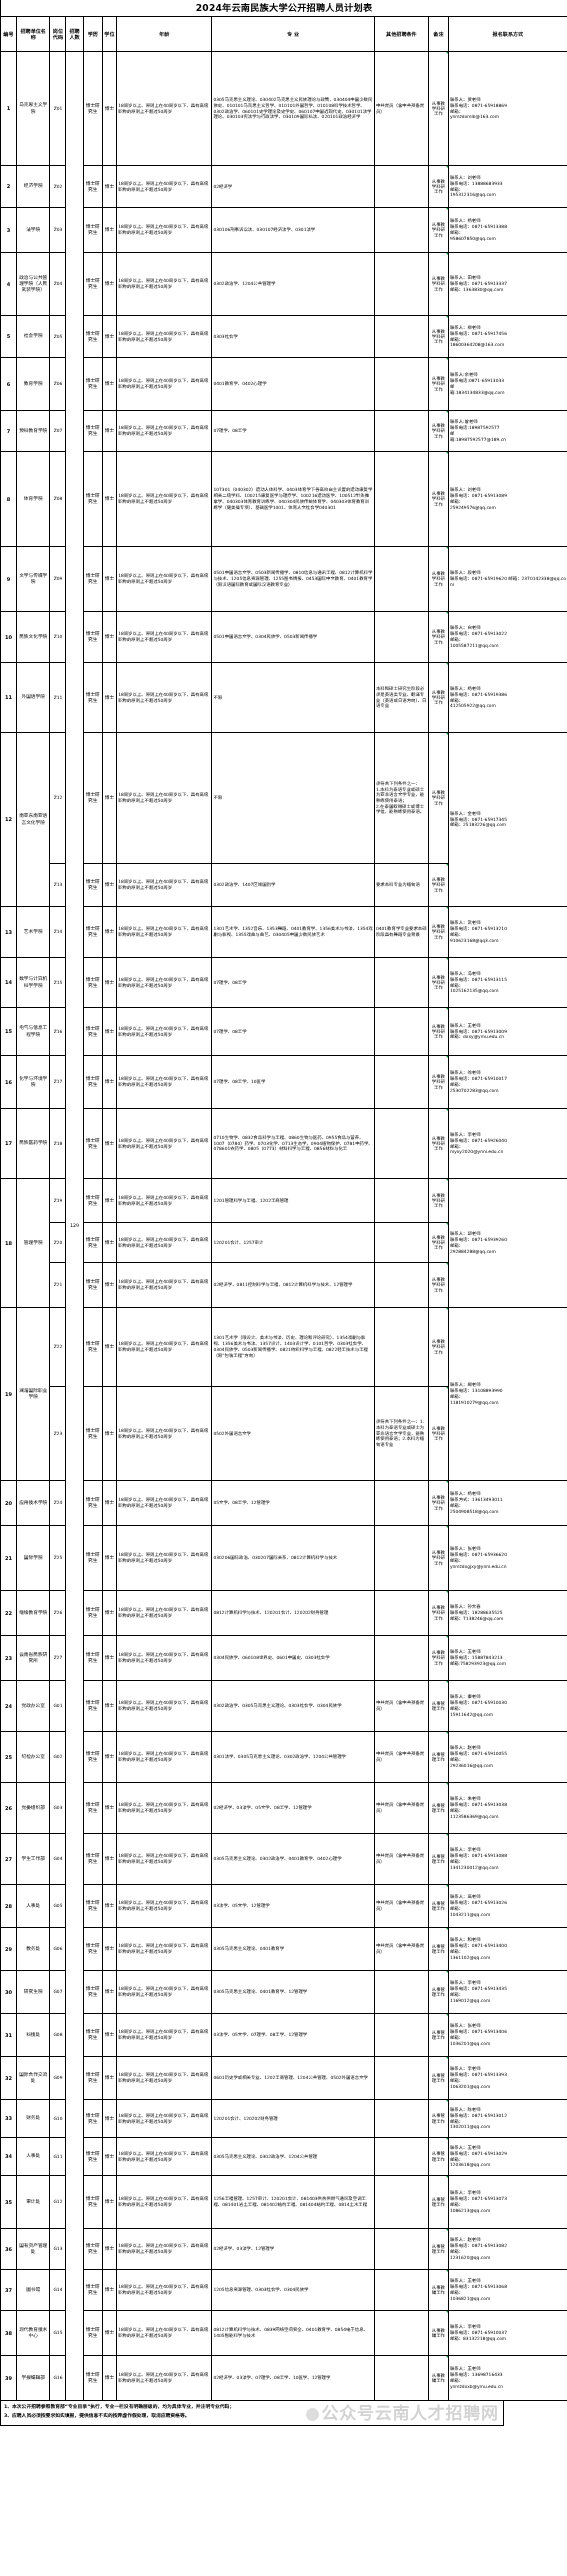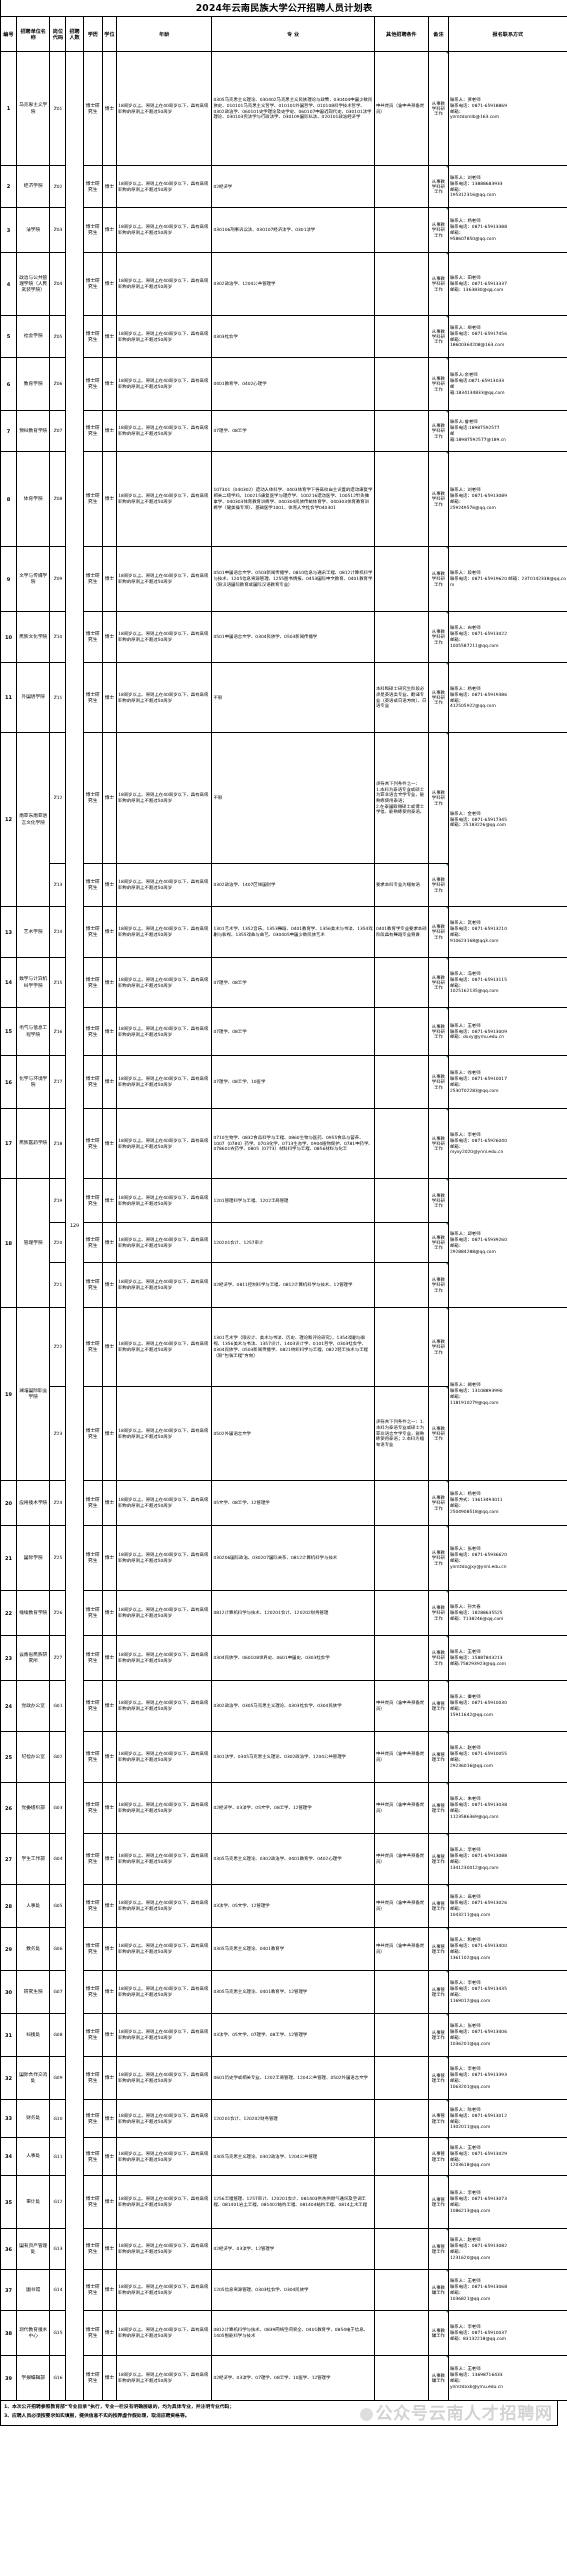--- a/index.html
+++ b/index.html
@@ -71,21 +71,21 @@
   td.other{font-size:4.4px;line-height:1.3;text-align:left;}
   td.note{text-align:center;font-size:4.4px;line-height:1.2;}
   td.contact{font-size:4.4px;line-height:1.32;text-align:left;word-break:break-all;}
 
   .footer{
     border:0.7px solid #000;border-top:none;
     padding:2.2px 2.9px 3.7px 2.9px;
     font-size:4.8px;font-weight:bold;line-height:1.85;
     position:relative;
     box-sizing:border-box;
-    width:558px;
+    width:504px;
   }
   .footer div{white-space:nowrap;}
   .watermark{
     position:absolute;
     right:4.4px;
     top:-2.9px;
     font-size:17px;
     font-weight:bold;
     color:rgba(120,120,120,.33);
     letter-spacing:0.7px;

